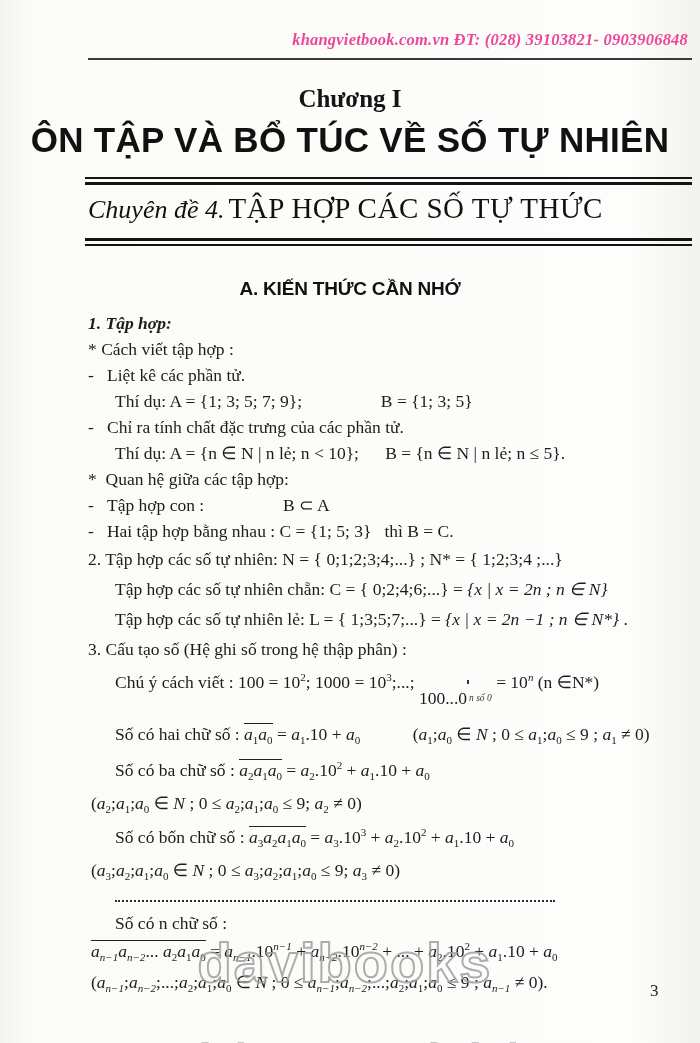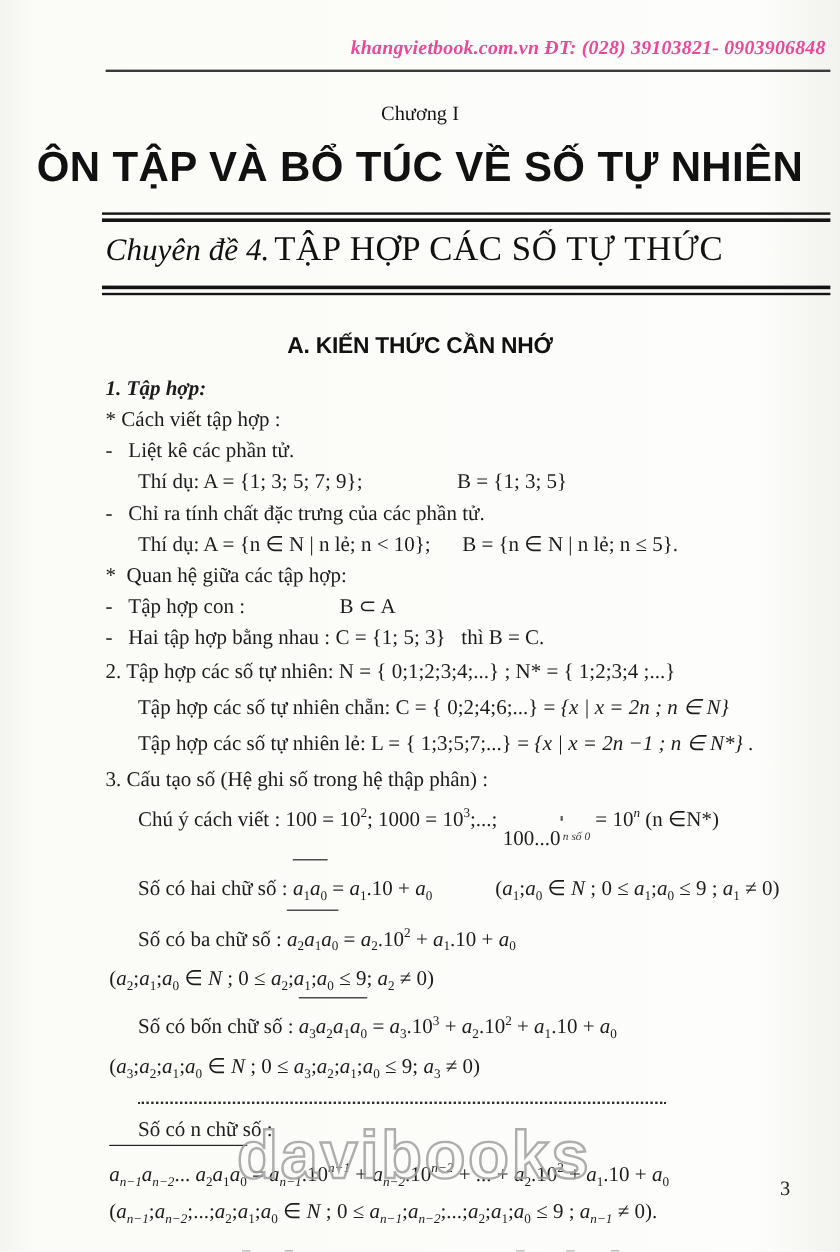--- a/index.html
+++ b/index.html
@@ -9,21 +9,21 @@
     font-family:"Liberation Serif",serif;color:#1c1c1c;
   }
   .header{
     position:absolute;top:30px;left:85px;right:12px;text-align:right;
     font-style:italic;font-weight:700;font-size:16.5px;letter-spacing:.2px;color:#ec4899;
     white-space:nowrap;
   }
   .header-rule{position:absolute;top:58px;left:88px;right:8px;height:2px;background:#3a3a3a;}
   .kicker{
     position:absolute;top:85px;left:0;width:700px;text-align:center;
-    font-weight:400;font-size:17px;color:#151515;
+    font-weight:700;font-size:25px;color:#151515;
   }
   .chapter-title{
     position:absolute;top:120px;left:0;width:700px;text-align:center;
     font-family:"Liberation Sans",sans-serif;font-weight:700;font-size:35px;
     letter-spacing:.3px;color:#111;white-space:nowrap;
   }
   .rule-pair{position:absolute;left:85px;right:8px;}
   .rule-top{top:177px;}
   .rule-top .r1{height:2px;background:#141414;margin-bottom:3px;}
   .rule-top .r2{height:3px;background:#141414;}
@@ -46,21 +46,21 @@
   .k-h{line-height:30px;}
   .k-s2{line-height:30px;padding-left:27px;}
   .k-f{line-height:36px;padding-left:27px;}
   .k-fc{line-height:31px;padding-left:3px;}
   .k-dots{height:24px;}
   .dotline{margin-left:27px;width:440px;height:14px;border-bottom:2px dotted #2c2c2c;}
   .b{font-weight:400;}
   .i{font-style:italic;}
   sub{font-size:11px;vertical-align:-4px;line-height:0;}
   sup{font-size:11px;vertical-align:7px;line-height:0;}
-  .ov{display:inline-block;border-top:1.5px solid #222;padding-top:14px;line-height:1.05;}
+  .ov{display:inline-block;border-top:1.5px solid #222;padding-top:1px;line-height:1.05;}
   .ub{display:inline-flex;flex-direction:row;align-items:center;vertical-align:-16px;}
   .ub-brace{align-self:stretch;height:3px;border:1.2px solid #333;border-top:none;border-radius:0 0 6px 6px;}
   .ub-label{font-size:9.5px;font-style:italic;line-height:11px;color:#333;}
   .wm-big{
     position:absolute;top:923px;left:120px;width:450px;text-align:center;
     font-family:"Liberation Sans",sans-serif;font-weight:700;font-size:56px;line-height:80px;
     color:transparent;-webkit-text-stroke:2px #a0a0a0;letter-spacing:2px;opacity:.85;
   }
   .wm-small{
     position:absolute;top:1000px;left:150px;width:420px;text-align:center;

